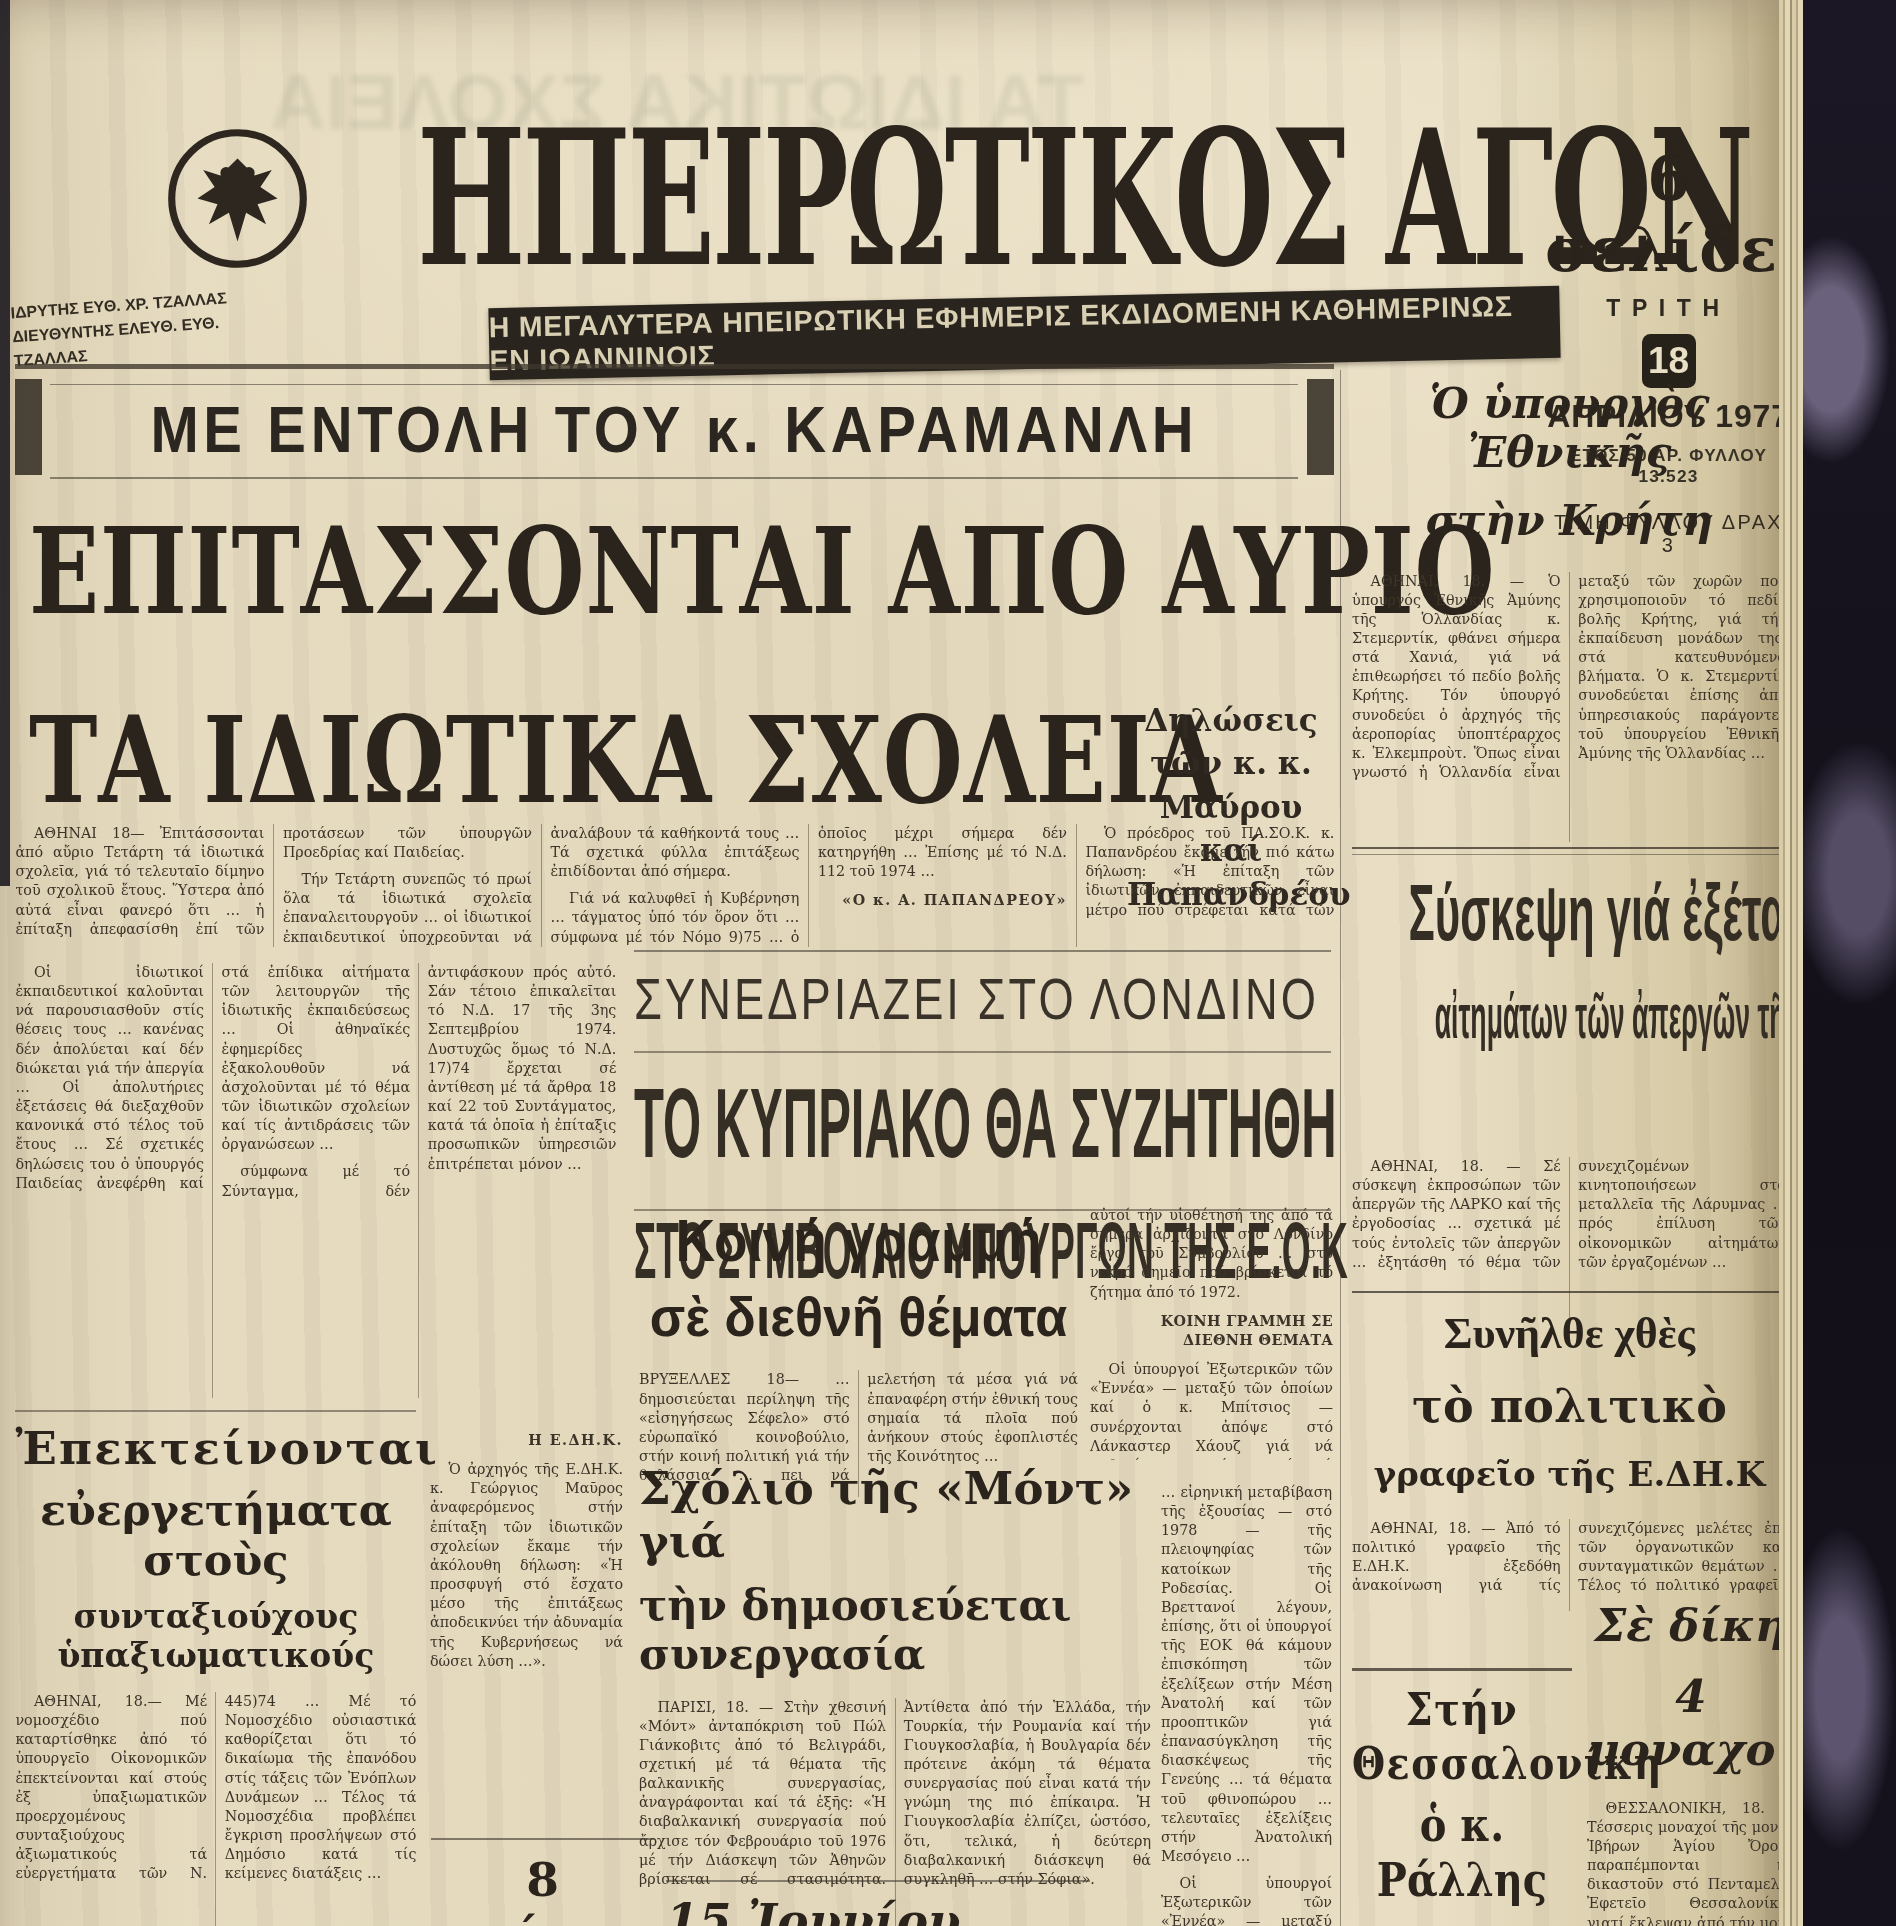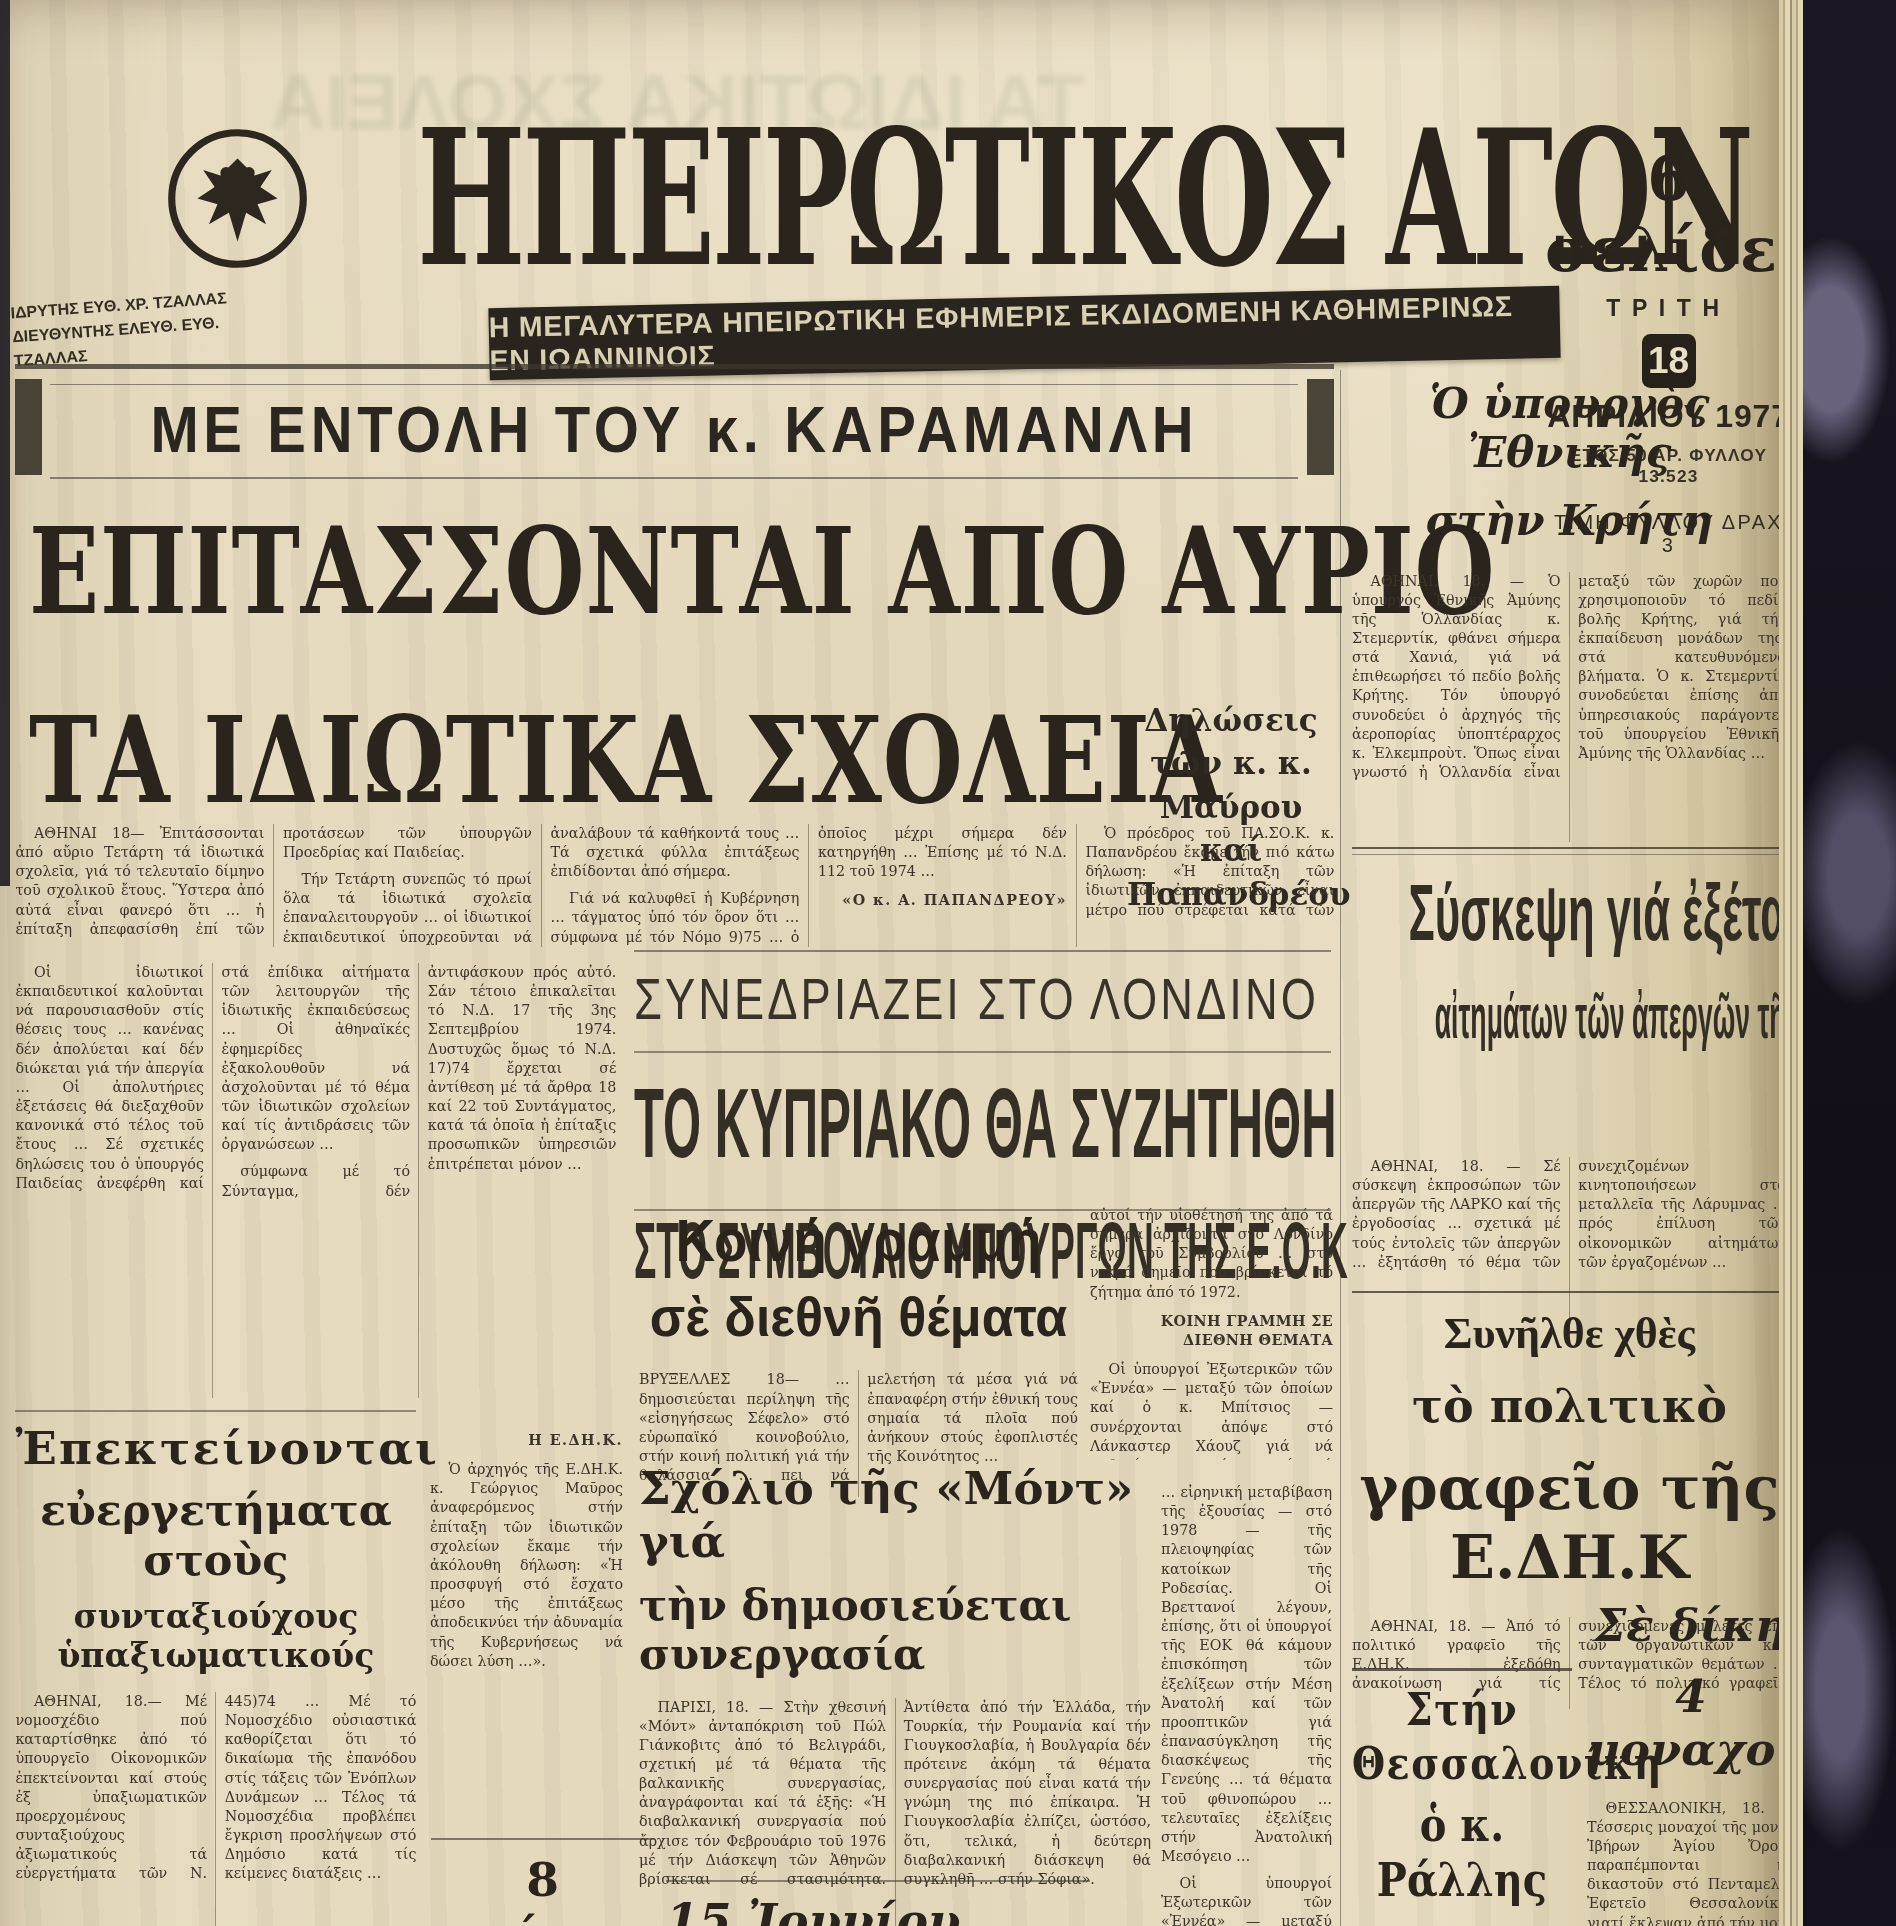--- a/index.html
+++ b/index.html
@@ -180,21 +180,21 @@
     <div class="bt c2" style="margin-top:127px;height:177px;overflow:hidden;">
       <p>ΑΘΗΝΑΙ, 18. — Σέ σύσκεψη ἐκπροσώπων τῶν ἀπεργῶν τῆς ΛΑΡΚΟ καί τῆς ἐργοδοσίας … σχετικά μέ τούς ἐντολεῖς τῶν ἀπεργῶν … ἐξητάσθη τό θέμα τῶν συνεχιζομένων κινητοποιήσεων στά μεταλλεῖα τῆς Λάρυμνας … πρός ἐπίλυση τῶν οἰκονομικῶν αἰτημάτων τῶν ἐργαζομένων …</p>
     </div>
   </div>
 
   <div class="rl" style="left:1352px;top:1291px;width:435px;height:1.9px;"></div>
 
   <div class="abs" style="left:1352px;top:1308px;width:435px;">
     <div class="ctr hserif" style="font-size:44px;font-family:Liberation Serif, serif;">Συνῆλθε χθὲς</div>
     <div class="ctr hserif" style="font-size:46px;margin-top:20px;">τὸ πολιτικὸ</div>
-    <div class="ctr hserif" style="font-size:59px;margin-top:21px;">γραφεῖο τῆς Ε.ΔΗ.Κ</div>
+    <div class="ctr hserif" style="font-size:34px;margin-top:21px;">γραφεῖο τῆς Ε.ΔΗ.Κ</div>
     <div class="bt c2" style="margin-top:25px;height:92px;overflow:hidden;">
       <p>ΑΘΗΝΑΙ, 18. — Ἀπό τό πολιτικό γραφεῖο τῆς Ε.ΔΗ.Κ. ἐξεδόθη ἀνακοίνωση γιά τίς συνεχιζόμενες μελέτες ἐπί τῶν ὀργανωτικῶν καί συνταγματικῶν θεμάτων … Τέλος τό πολιτικό γραφεῖο ἀσχολήθηκε μέ τό πρόγραμμα περιοδειῶν τῶν βουλευτῶν καί στελεχῶν τοῦ κόμματος …</p>
     </div>
   </div>
 
   <div class="abs" style="left:1352px;top:1668px;width:220px;">
     <div class="rl" style="left:0;top:0;width:220px;height:3.1px;"></div>
     <div class="ctr hserif" style="font-size:38px;margin-top:15.4px;letter-spacing:1.5px;transform:scaleY(1.18);transform-origin:center top;">Στήν Θεσσαλονίκη</div>
     <div class="ctr hserif" style="font-size:40px;margin-top:23px;transform:scaleY(1.18);transform-origin:center top;">ὁ κ. Ράλλης</div>
     <div class="bt" style="margin-top:35px;height:216px;overflow:hidden;">

